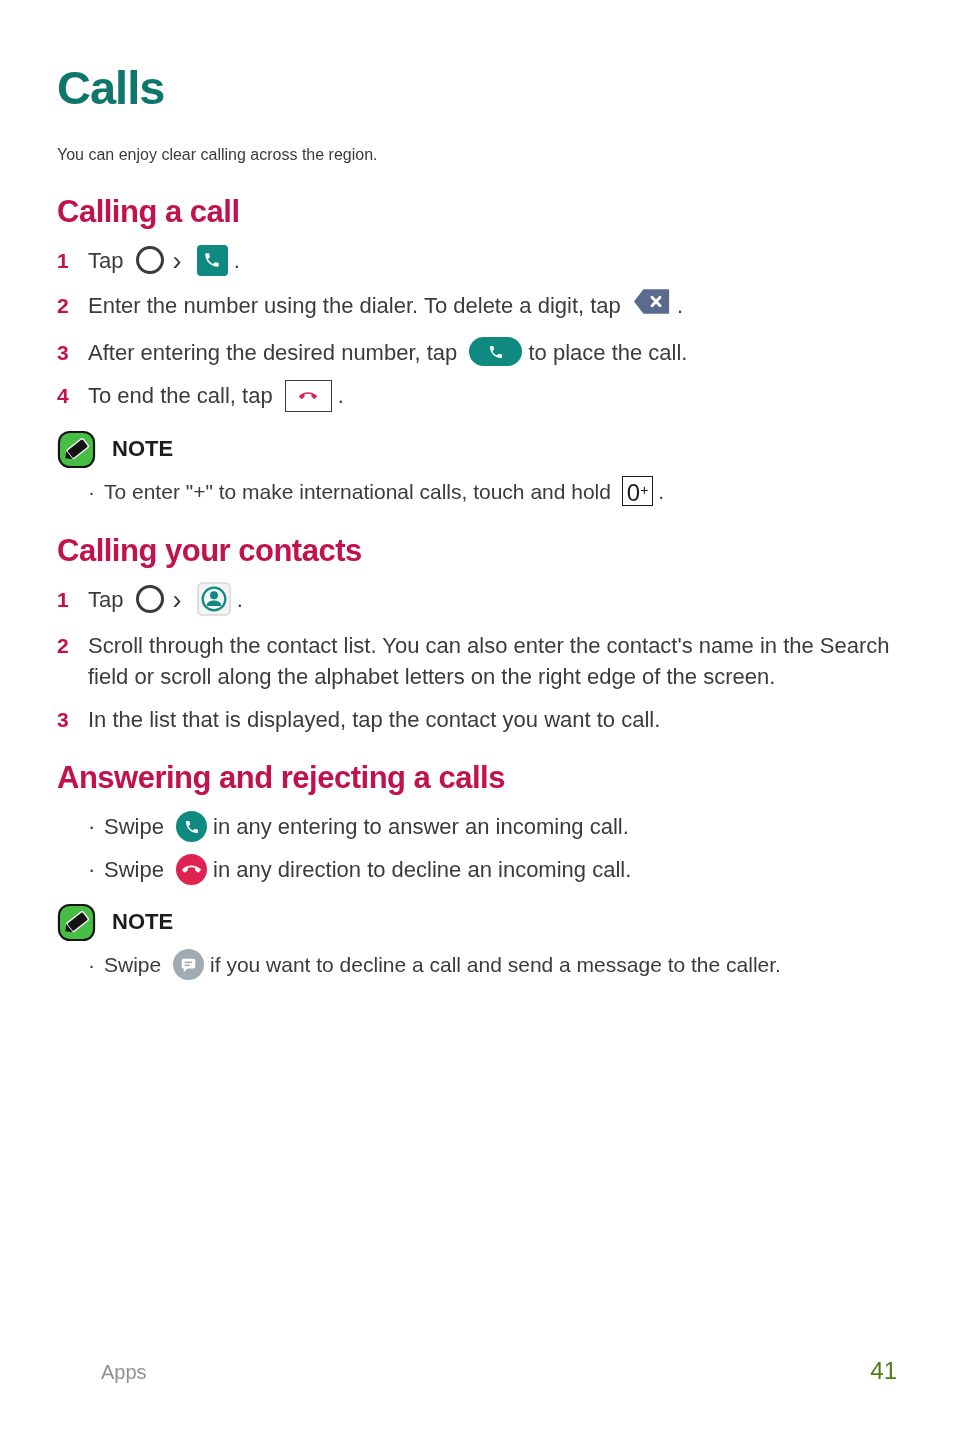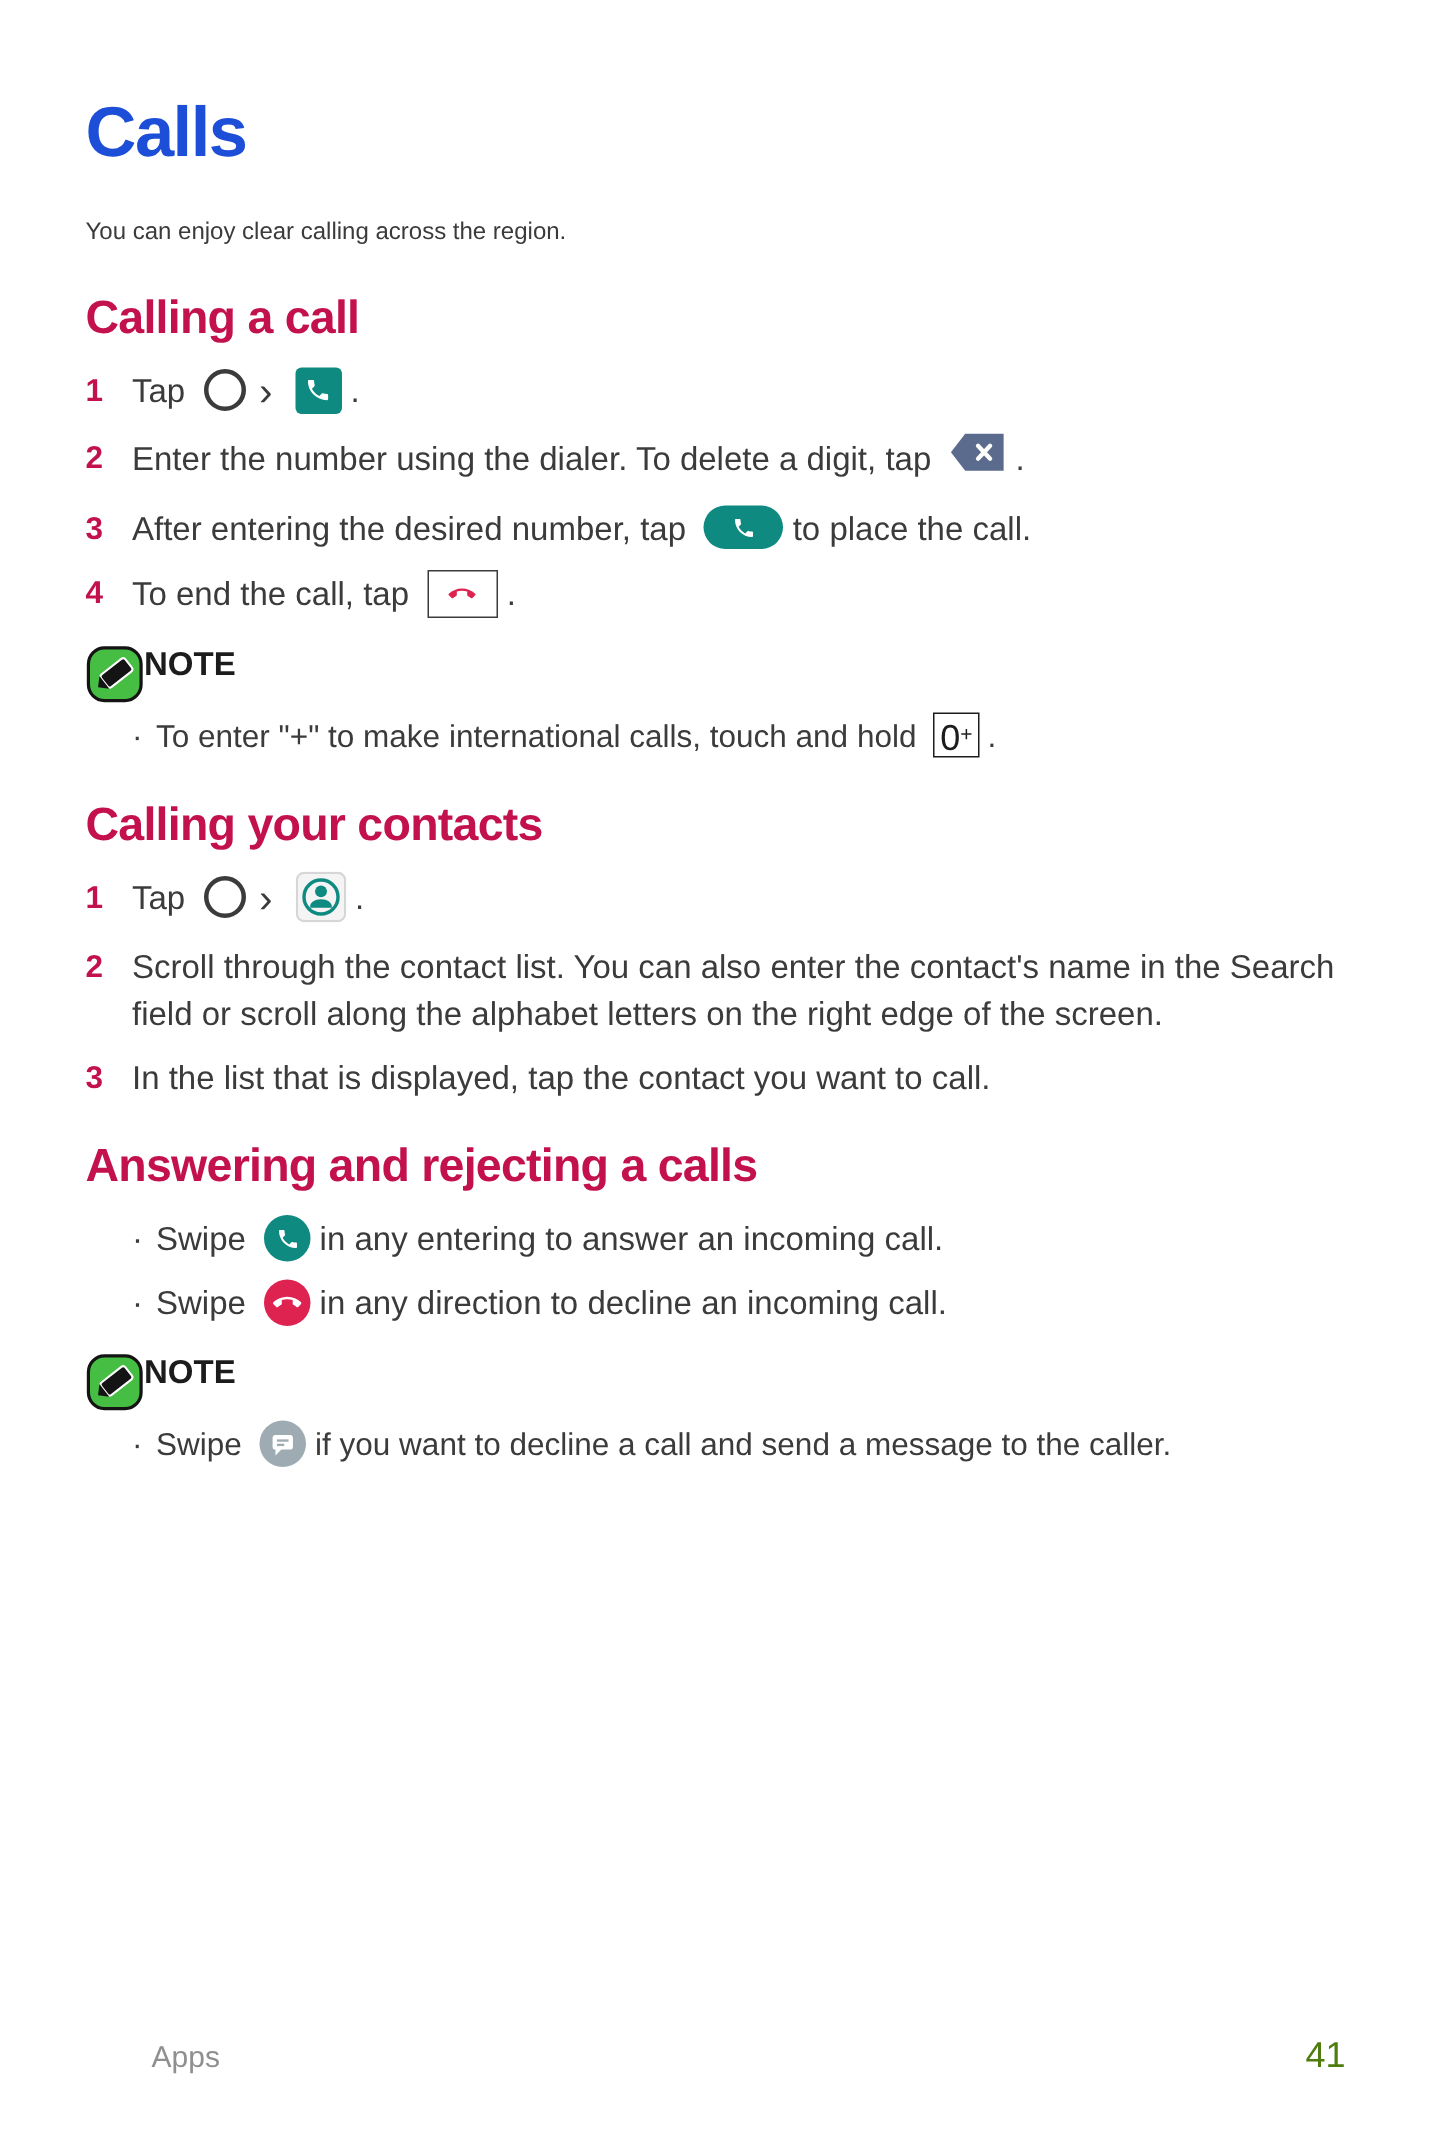--- a/index.html
+++ b/index.html
@@ -8,41 +8,41 @@
     background:#ffffff;
     font-family:"Liberation Sans", sans-serif;
     color:#3b3b3b;
     position:relative;
     overflow:hidden;
   }
   .content { padding:64px 57px 0 57px; }
 
   h1.page-title {
     font-size:47px; line-height:1; font-weight:bold;
-    color:#1d4ed8; letter-spacing:-1px;
+    color:#0f766e; letter-spacing:-1px;
     margin:0 0 30px 0;
   }
   p.intro { font-size:16px; line-height:28px; margin:0 0 20px 0; }
 
   h2.sec-heading {
     font-size:31px; line-height:1.1; font-weight:bold;
     color:#c3114d; letter-spacing:-0.5px;
     margin:26px 0 16px 0;
   }
 
   .step { display:flex; align-items:flex-start; margin:0 0 12px 0; font-size:22px; line-height:31px; }
   .step .num { flex:0 0 31px; color:#c3114d; font-weight:bold; font-size:21px; }
   .step .body { flex:1; max-width:812px; }
 
   .bullet-row { display:flex; align-items:flex-start; margin:0 0 10px 0; font-size:22px; line-height:31px; padding-left:31px; }
   .bullet-row .dot { flex:0 0 16px; color:#3b3b3b; }
   .bullet-row .body { flex:1; max-width:790px; }
 
   .note-block { margin:16px 0 6px 0; }
-  .note-head { display:flex; align-items:flex-start; gap:0; margin-bottom:8px; }
+  .note-head { display:flex; align-items:center; gap:16px; margin-bottom:8px; }
   .note-label { font-size:22px; font-weight:bold; color:#1c1c1c; }
   .note-bullet { font-size:21px; line-height:29px; }
 
   
   .inl { display:inline-block; vertical-align:middle; margin:0 6px; position:relative; top:-2px; }
   .home-circle { width:22px; height:22px; border:3px solid #3b3b3b; border-radius:50%; }
   .chev { display:inline-block; font-size:27px; line-height:20px; color:#3b3b3b; vertical-align:-2px; margin:0 3px; font-weight:400; }
   .app-dial { width:31px; height:31px; background:#0e8a80; border-radius:4px; display:inline-flex; align-items:center; justify-content:center; }
   .call-pill { width:53px; height:29px; background:#0e8a80; border-radius:15px; display:inline-flex; align-items:center; justify-content:center; }
   .endcall-box { width:45px; height:30px; background:#fff; border:1.5px solid #3b3b3b; display:inline-flex; align-items:center; justify-content:center; }

